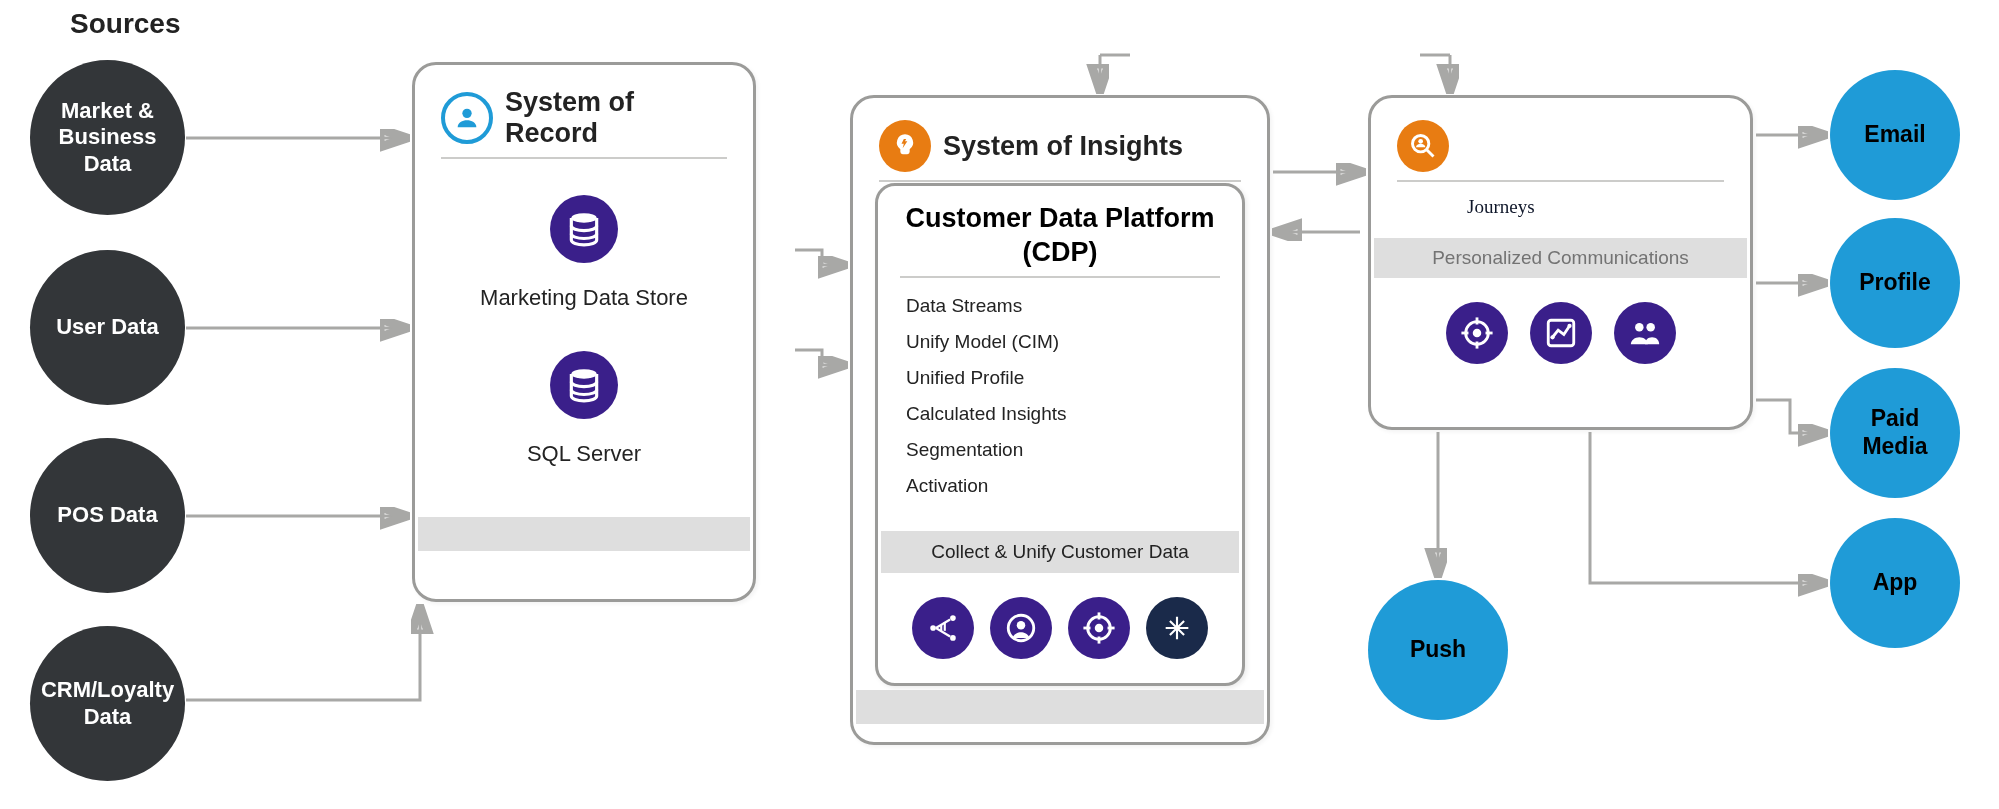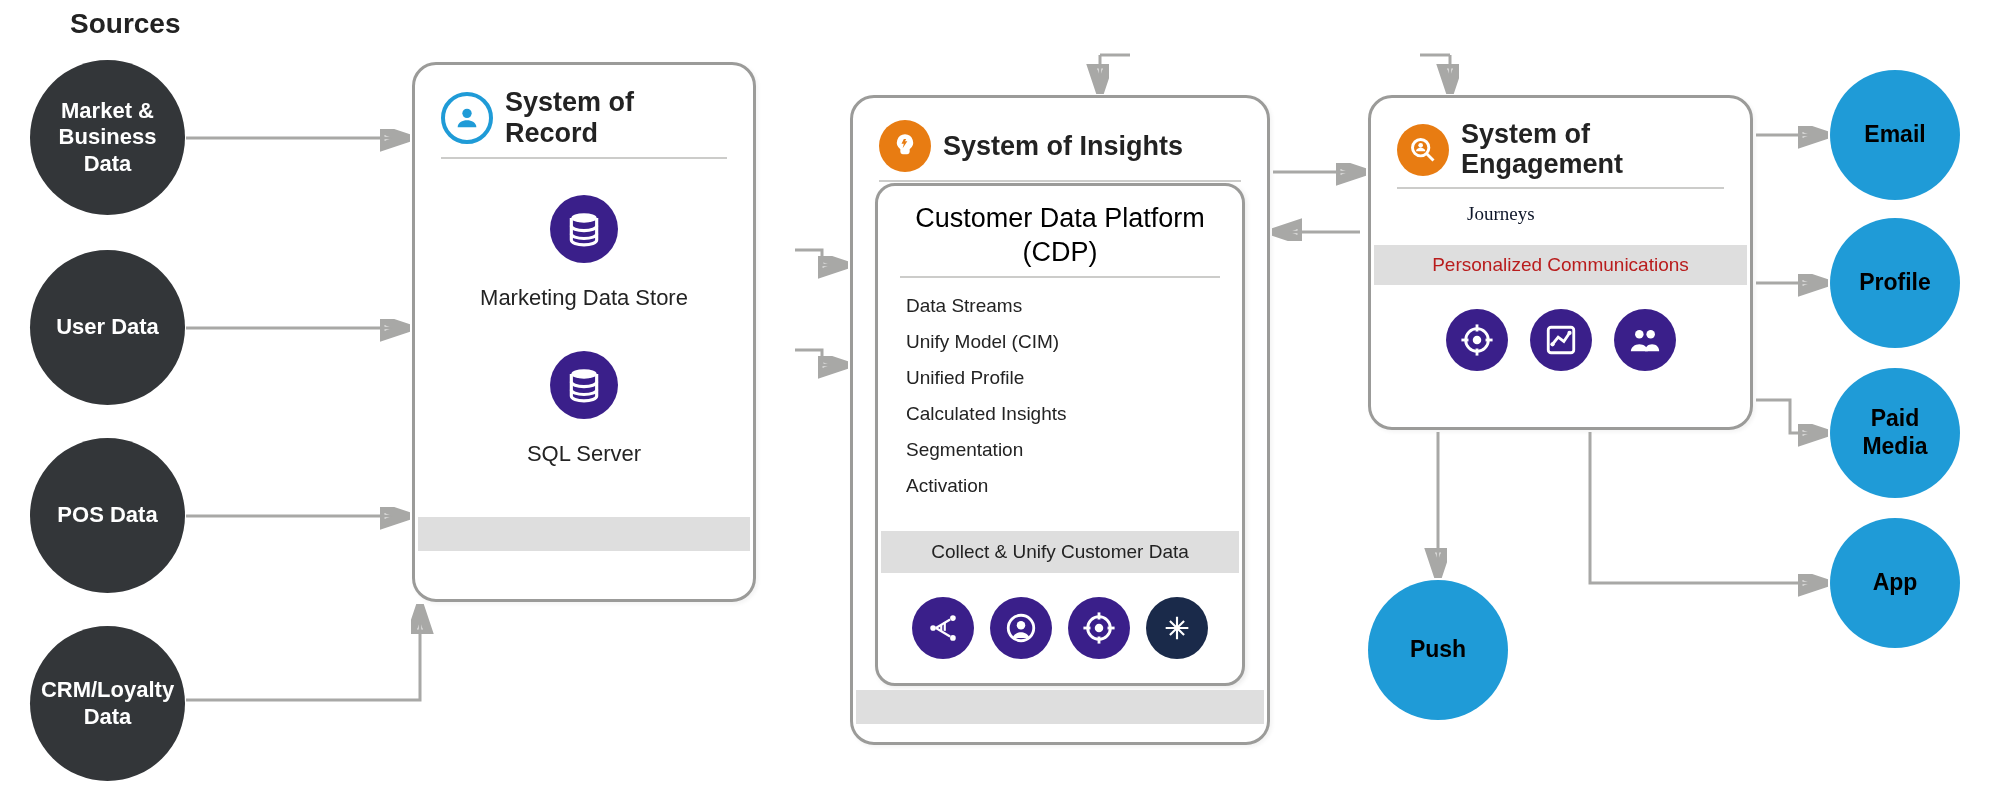--- a/index.html
+++ b/index.html
@@ -50,21 +50,21 @@
 .db-label { font-size: 22px; color: #232323; }
 .grey-band { position: absolute; left: 3px; right: 3px; height: 34px; background: #dedede; }
 .band-record { bottom: 48px; }
 
 
 .cdp-box {
   position: absolute; left: 22px; right: 22px; top: 85px; bottom: 56px;
   background: #fff; border: 3px solid #9b9b99; border-radius: 20px;
   box-shadow: 2px 2px 5px rgba(0,0,0,0.08);
 }
-.cdp-title { font-size: 27px; font-weight: 400; text-align: center; padding: 16px 20px 6px; line-height: 1.25; }
+.cdp-title { font-size: 27px; font-weight: 700; text-align: center; padding: 16px 20px 6px; line-height: 1.25; }
 .cdp-list { padding: 10px 28px; }
 .cdp-list div { font-size: 19px; color: #232323; padding: 7px 0; }
 .cdp-band-label {
   position: absolute; left: 3px; right: 3px; bottom: 110px; height: 42px;
   background: #dedede; display: flex; align-items: center; justify-content: center;
   font-size: 19px; color: #232323;
 }
 .cdp-icons-row {
   position: absolute; left: 0; right: 0; bottom: 24px; display: flex;
   justify-content: center; gap: 16px;
@@ -75,21 +75,21 @@
 }
 .pi-circle.dark { background: #1a2a4a; }
 .pi-circle svg { width: 34px; height: 34px; }
 .band-insight-outer { bottom: 18px; }
 
 
 .engage-sub { font-size: 19px; color: #0f172a; padding: 14px 26px 10px 96px; font-family: Liberation Serif, serif; }
 .engage-band {
   margin: 10px 3px 0 3px; height: 40px; background: #dedede;
   display: flex; align-items: center; justify-content: center;
-  font-size: 19px; color: #b91c1c;
+  font-size: 19px; color: #737373;
 }
 .engage-icons-row { display: flex; justify-content: center; gap: 22px; padding: 24px 0; }
 
 
 .chan-circle {
   position: absolute; width: 130px; height: 130px; border-radius: 50%;
   background: #1f9bd7; color: #000000; display: flex; align-items: center;
   justify-content: center; text-align: center; font-size: 23px; font-weight: 700;
   line-height: 1.2; padding: 8px;
 }
@@ -225,21 +225,20 @@
   <div class="sys-box sys-engage">
     <div class="sys-header">
       <div class="head-icon orange">
         <svg viewBox="0 0 24 24">
             <circle cx="10" cy="10" r="7" fill="none" stroke="#fff" stroke-width="2.5"></circle>
             <line x1="15" y1="15" x2="21" y2="21" stroke="#fff" stroke-width="2.5"></line>
             <circle cx="10" cy="8" r="2" fill="#fff"></circle>
             <path d="M6 13c0-2 2-3 4-3s4 1 4 3" fill="#fff"></path>
           </svg>
       </div>
-      <div class="sys-title" style="line-height:1.1;">System of Engagement</div>
     </div>
     <hr class="sys-hr">
     <div class="engage-sub">Journeys</div>
     <div class="engage-band">Personalized Communications</div>
     <div class="engage-icons-row">
       <div class="pi-circle">
           <svg viewBox="0 0 24 24">
             <circle cx="12" cy="12" r="8" fill="none" stroke="#fff" stroke-width="2"></circle>
             <circle cx="12" cy="12" r="3" fill="#fff"></circle>
             <line x1="12" y1="1" x2="12" y2="6" stroke="#fff" stroke-width="2"></line>

